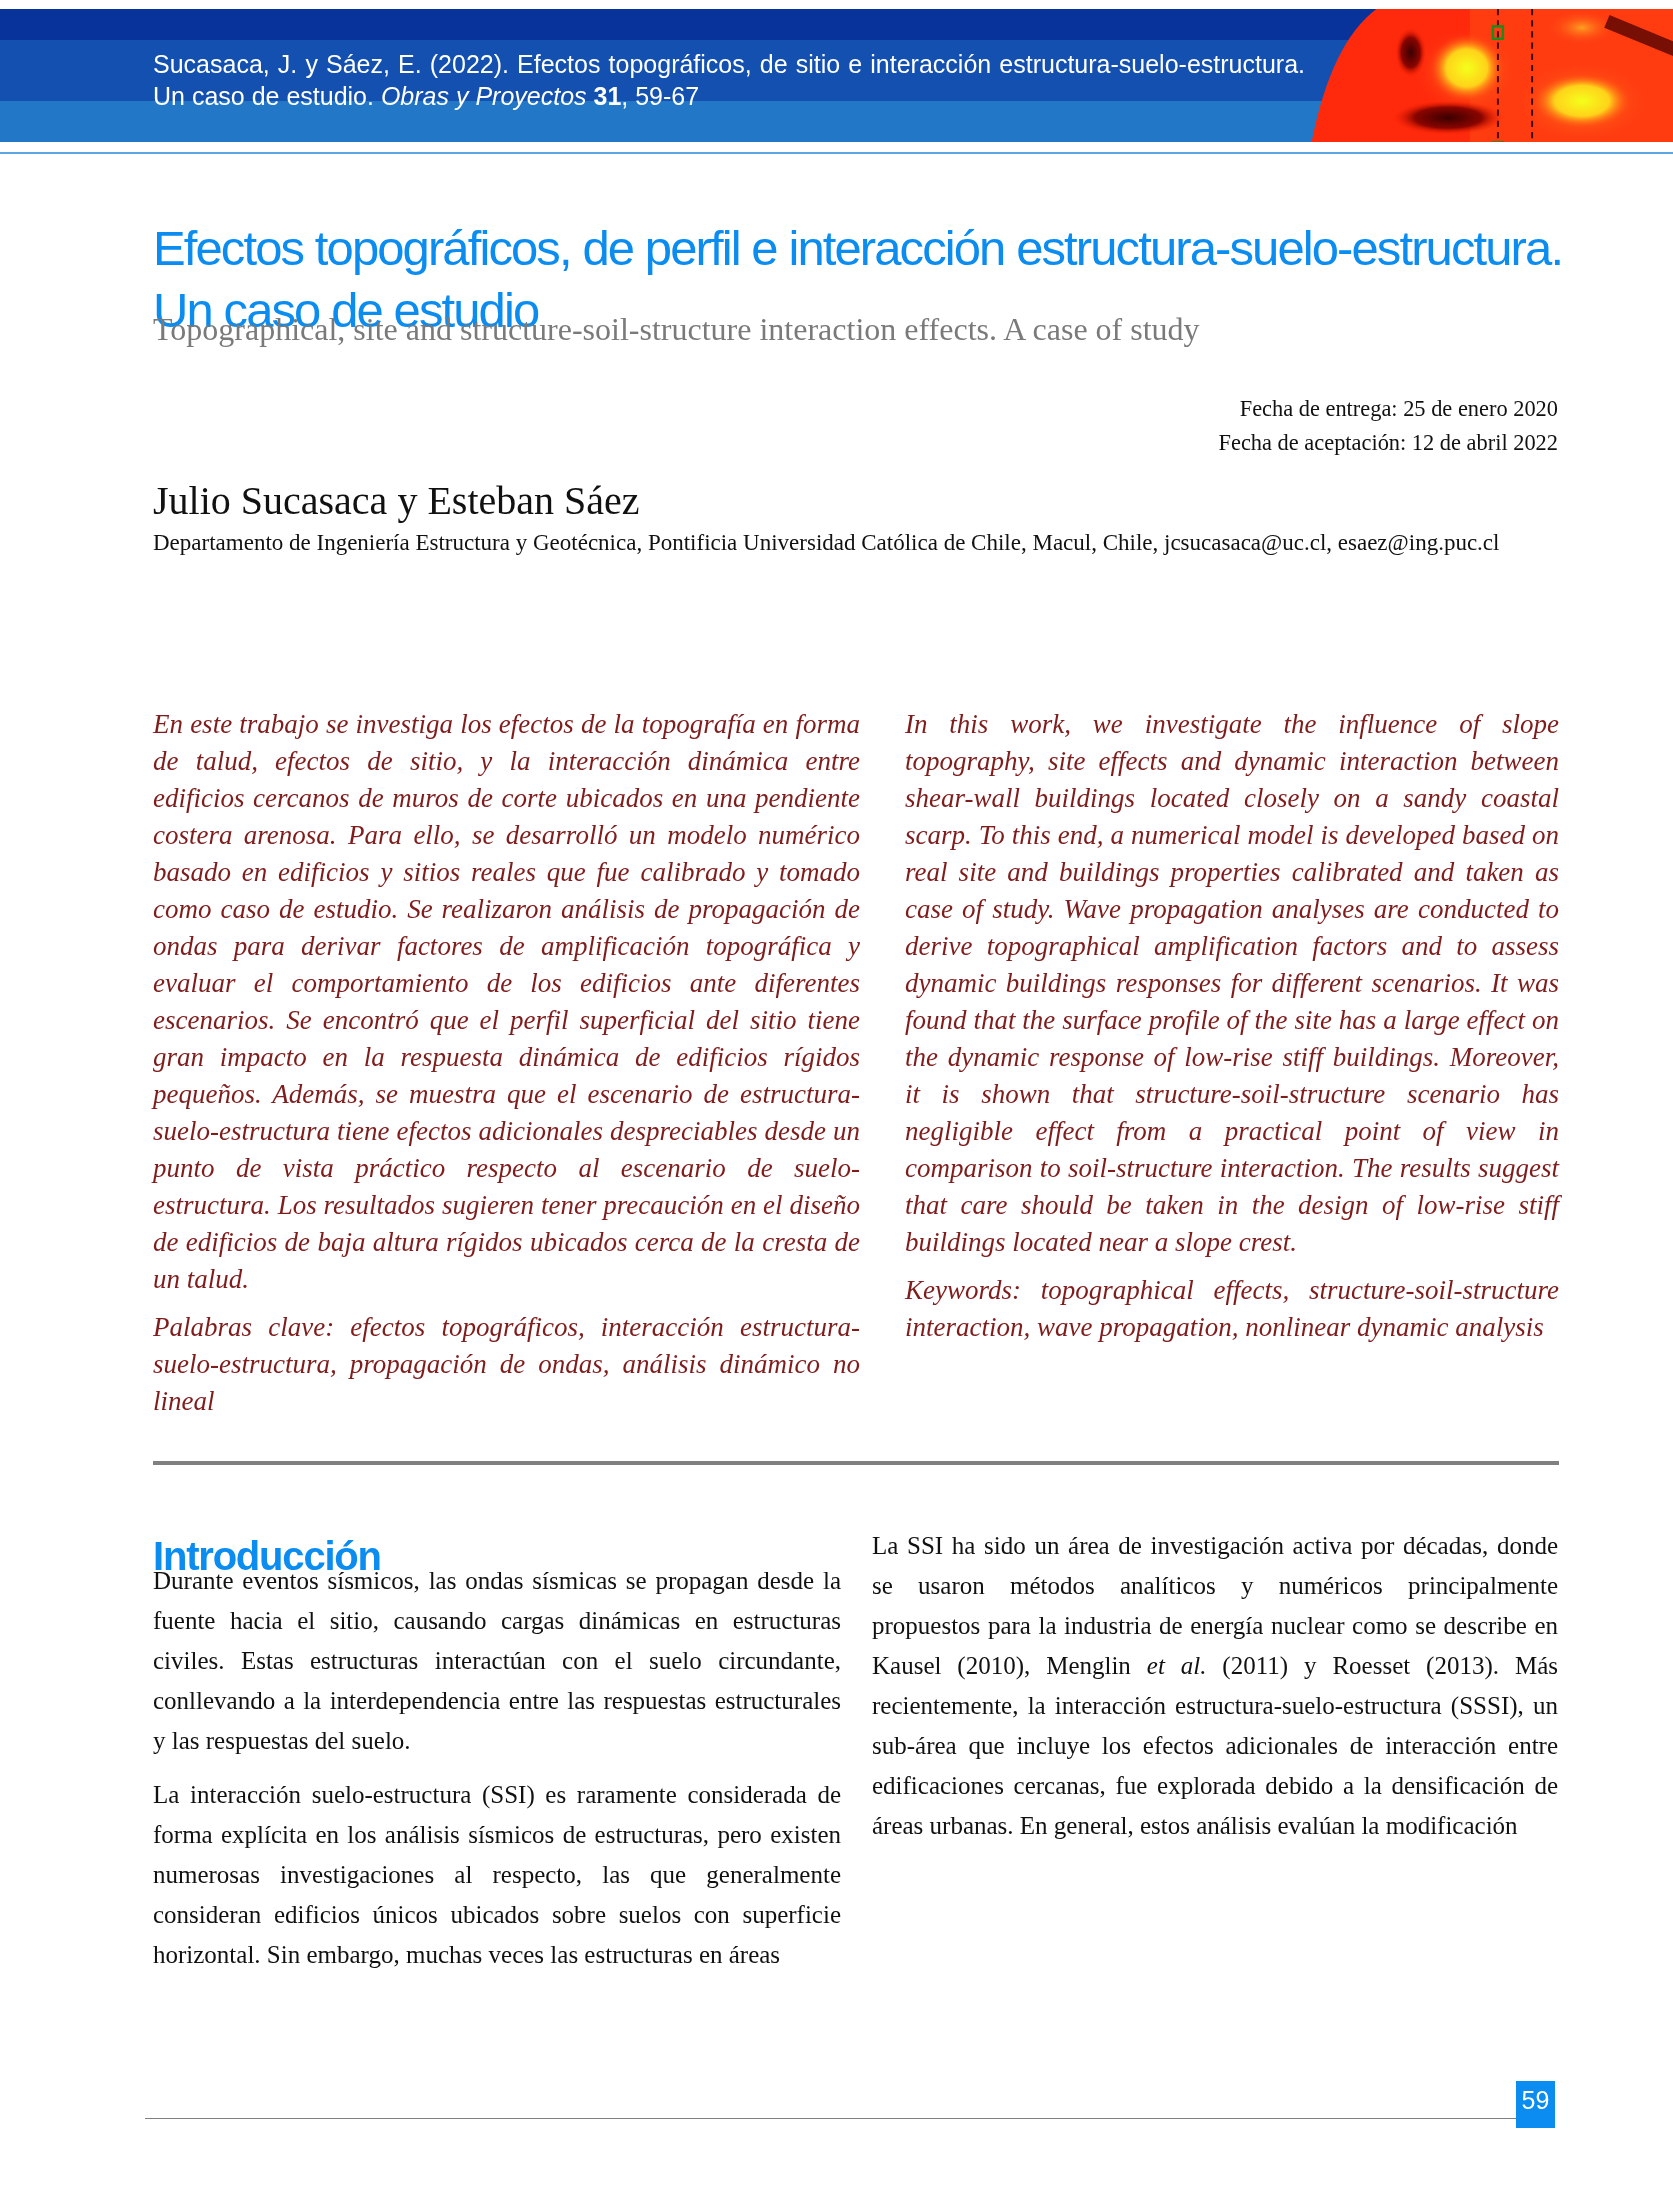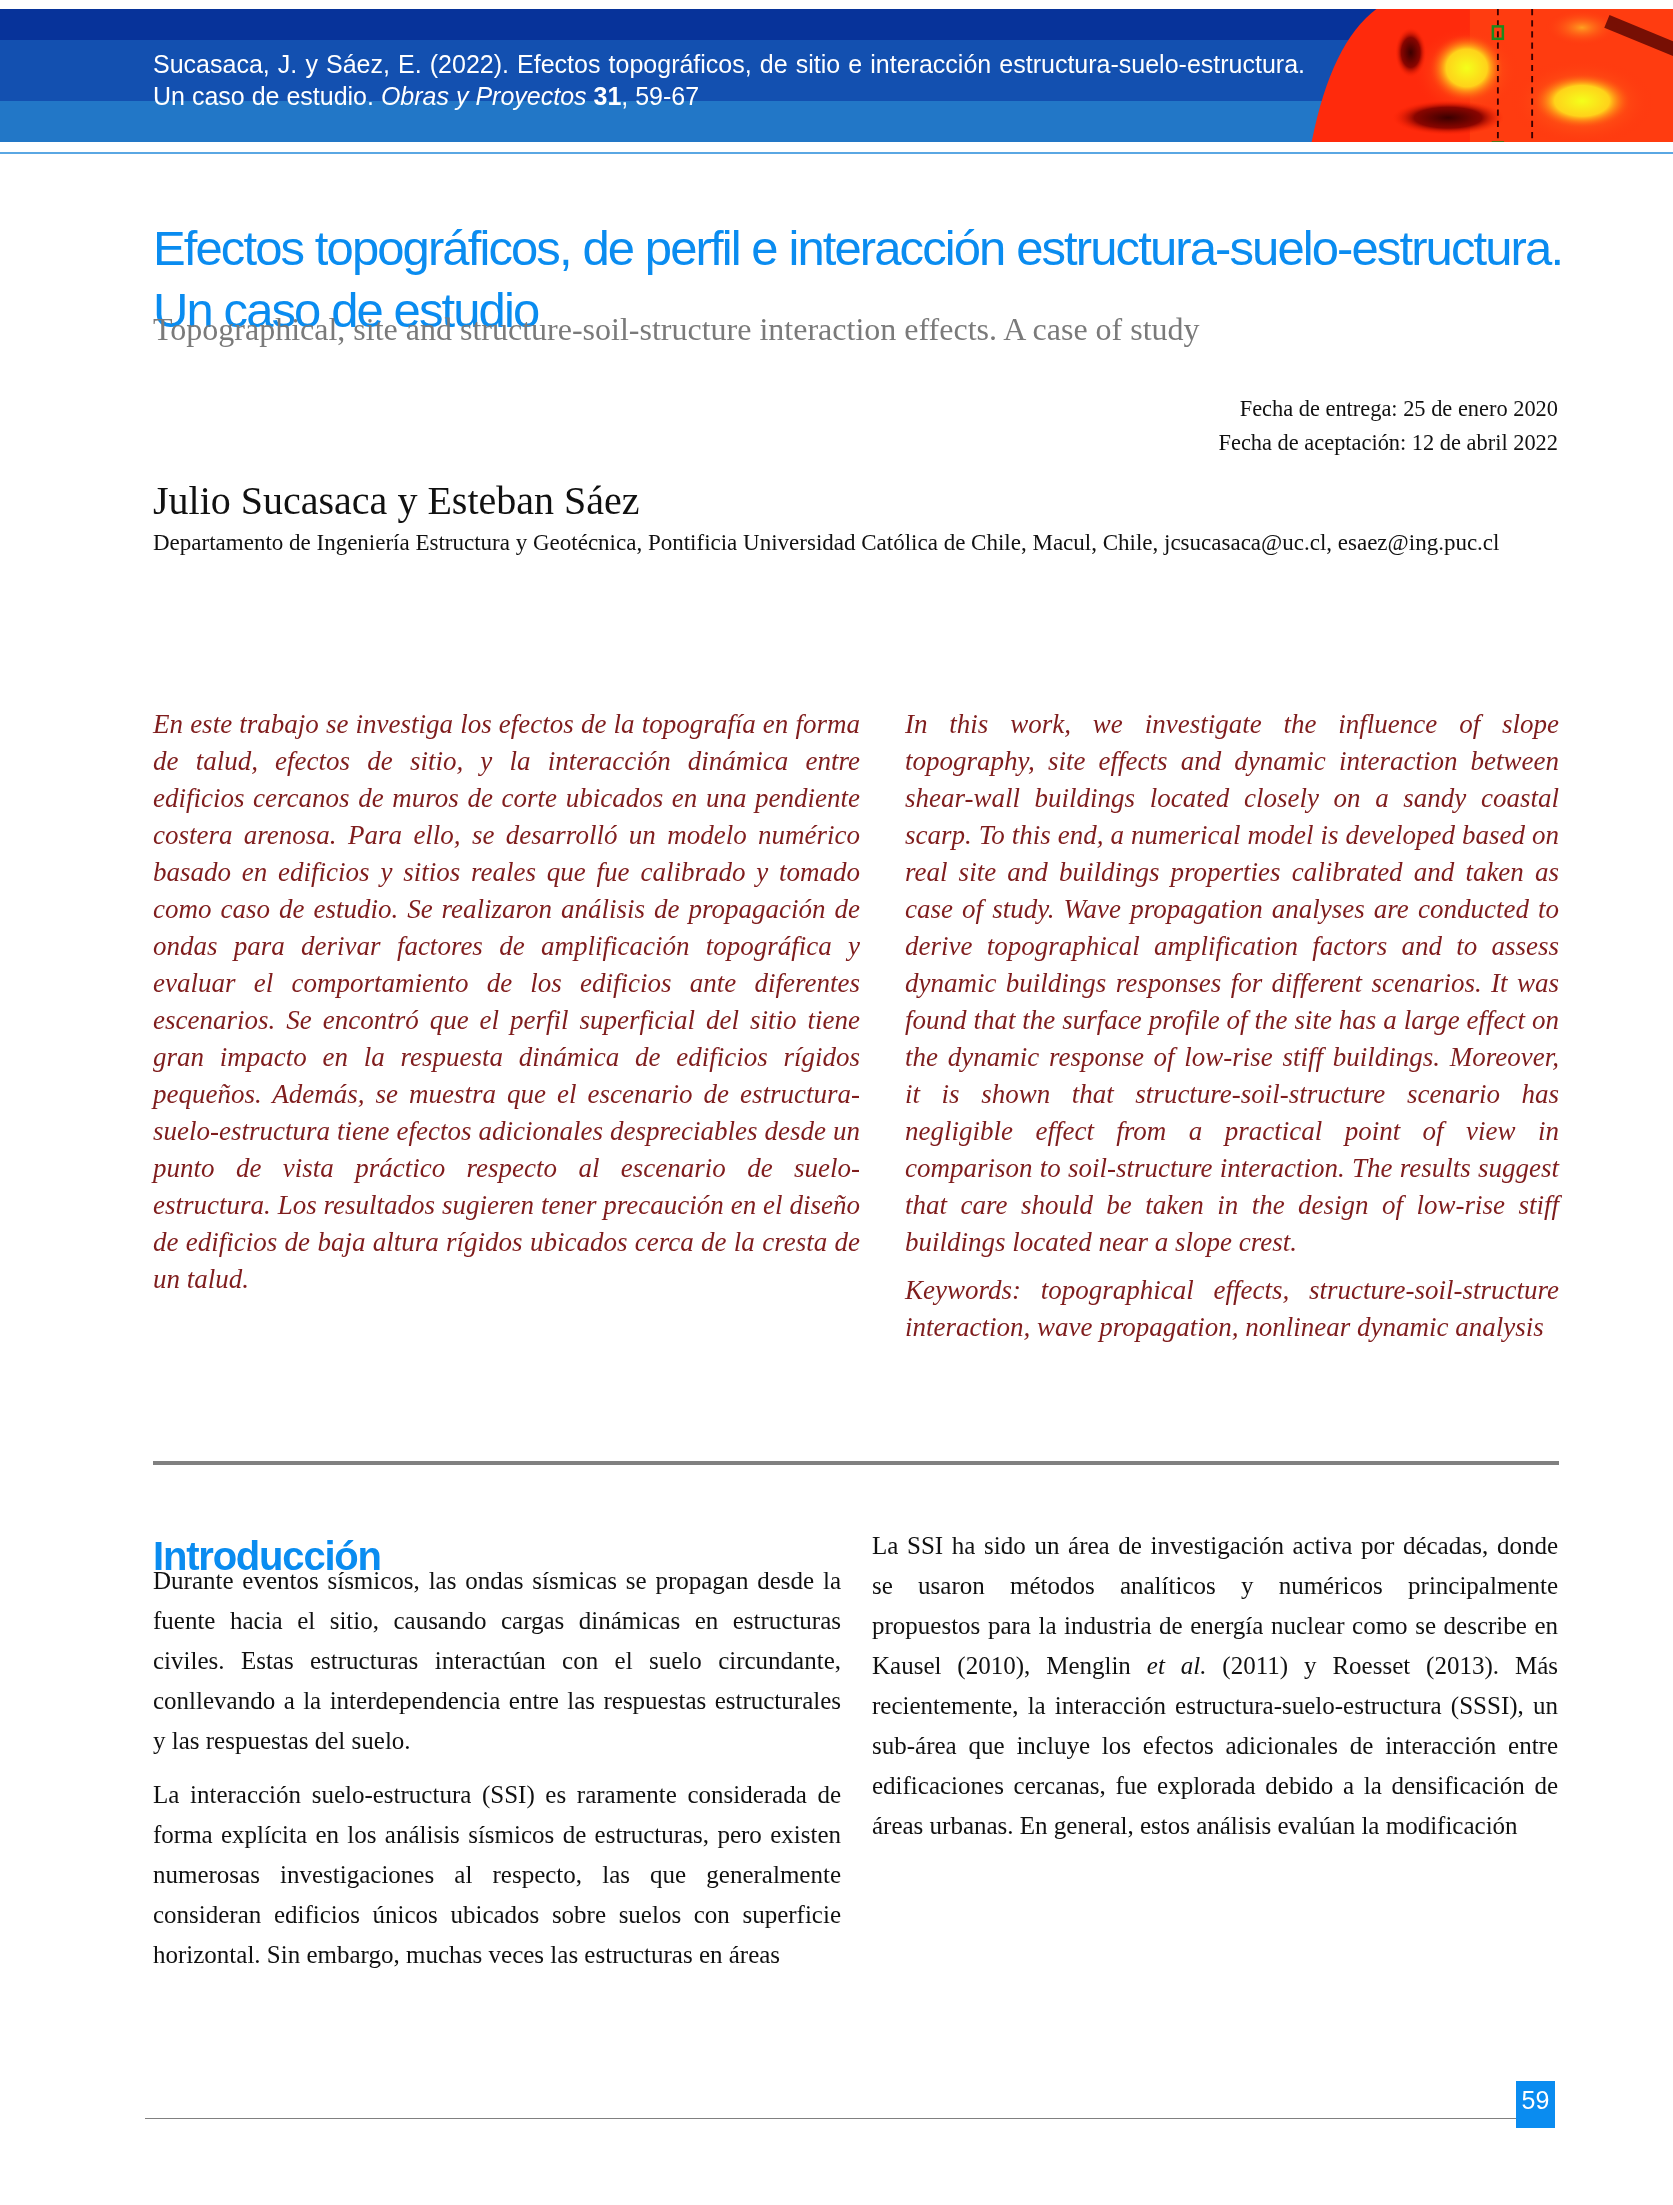--- a/index.html
+++ b/index.html
@@ -102,20 +102,21 @@
 <div class="dates">
   <div>Fecha de entrega: 25 de enero 2020</div>
   <div>Fecha de aceptación: 12 de abril 2022</div>
 </div>
 
 <div class="authors">Julio Sucasaca y Esteban Sáez</div>
 <div class="affiliation">Departamento de Ingeniería Estructura y Geotécnica, Pontificia Universidad Católica de Chile, Macul, Chile, jcsucasaca@uc.cl, esaez@ing.puc.cl</div>
 
 <div class="abstract-col left">
   <p>En este trabajo se investiga los efectos de la topografía en forma de talud, efectos de sitio, y la interacción dinámica entre edificios cercanos de muros de corte ubicados en una pendiente costera arenosa. Para ello, se desarrolló un modelo numérico basado en edificios y sitios reales que fue calibrado y tomado como caso de estudio. Se realizaron análisis de propagación de ondas para derivar factores de amplificación topográfica y evaluar el comportamiento de los edificios ante diferentes escenarios. Se encontró que el perfil superficial del sitio tiene gran impacto en la respuesta dinámica de edificios rígidos pequeños. Además, se muestra que el escenario de estructura-suelo-estructura tiene efectos adicionales despreciables desde un punto de vista práctico respecto al escenario de suelo-estructura. Los resultados sugieren tener precaución en el diseño de edificios de baja altura rígidos ubicados cerca de la cresta de un talud.</p>
+  <p class="keywords">Palabras clave: efectos topográficos, interacción estructura-suelo-estructura, propagación de ondas, análisis dinámico no lineal</p>
 </div>
 <div class="abstract-col right">
   <p>In this work, we investigate the influence of slope topography, site effects and dynamic interaction between shear-wall buildings located closely on a sandy coastal scarp. To this end, a numerical model is developed based on real site and buildings properties calibrated and taken as case of study. Wave propagation analyses are conducted to derive topographical amplification factors and to assess dynamic buildings responses for different scenarios. It was found that the surface profile of the site has a large effect on the dynamic response of low-rise stiff buildings. Moreover, it is shown that structure-soil-structure scenario has negligible effect from a practical point of view in comparison to soil-structure interaction. The results suggest that care should be taken in the design of low-rise stiff buildings located near a slope crest.</p>
   <p class="keywords">Keywords: topographical effects, structure-soil-structure interaction, wave propagation, nonlinear dynamic analysis</p>
 </div>
 
 <div class="rule"></div>
 
 <h2 class="intro-heading">Introducción</h2>
 <div class="intro-col left">

